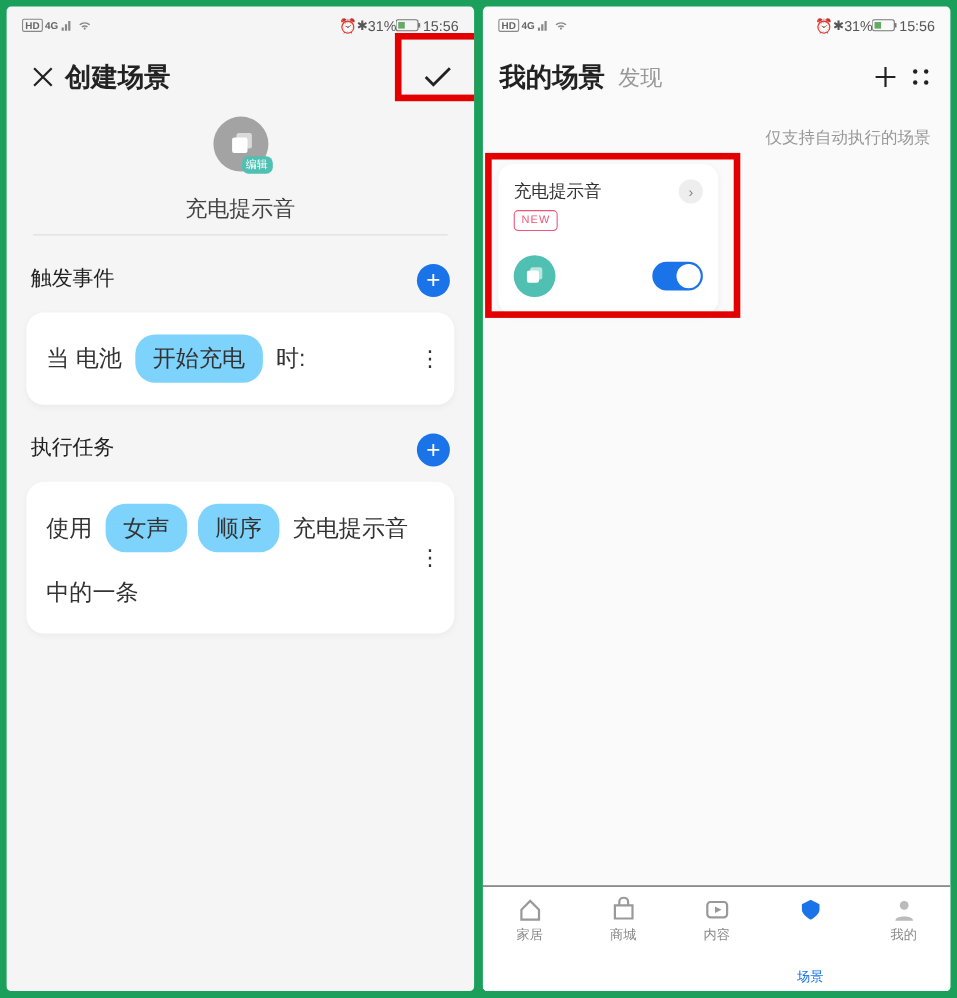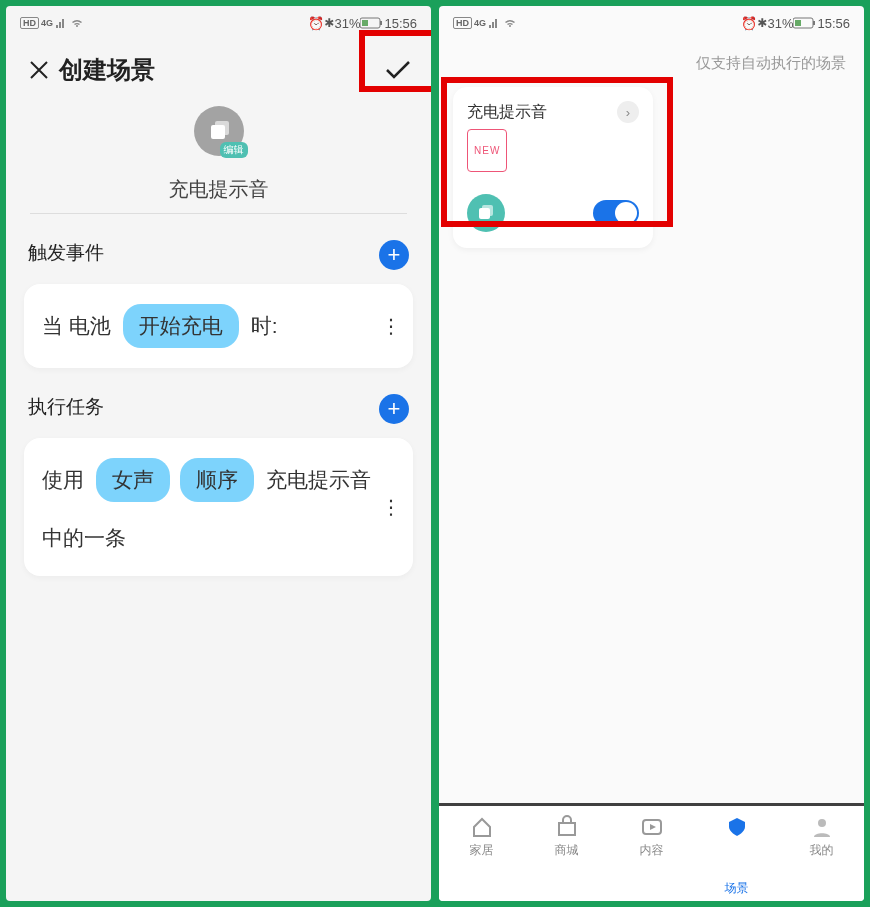--- a/index.html
+++ b/index.html
@@ -144,21 +144,21 @@
   }
   .scene-card-title { font-size:16px; color:#333; }
   .chevron {
     width:22px; height:22px; border-radius:50%;
     background:#eee; display:flex; align-items:center; justify-content:center;
     font-size:13px; color:#888;
   }
   .badge-new {
     display:inline-block; margin-top:6px;
     border:1px solid #e57; color:#e57;
-    font-size:10px; padding:15px 6px; border-radius:4px;
+    font-size:10px; padding:3px 6px; border-radius:4px;
     letter-spacing:1px;
   }
   .scene-card-bottom {
     display:flex; align-items:center; justify-content:space-between;
     margin-top: 22px;
   }
   .mini-icon {
     width:38px; height:38px; border-radius:50%; background:#4fc0b2;
     display:flex; align-items:center; justify-content:center;
   }
@@ -170,21 +170,21 @@
     content:""; position:absolute; right:2px; top:2px;
     width:22px; height:22px; border-radius:50%; background:#fff;
   }
 
   
   .bottomnav {
     position:absolute; left:0; right:0; bottom:0;
     background:#fff;
     display:flex; justify-content:space-around;
     padding: 8px 0 4px;
-    border-top:3px solid #404040;
+    border-top:1px solid #404040;
   }
   .navitem {
     display:flex; flex-direction:column; align-items:center; gap:2px;
     font-size:12px; color:#888;
     width:60px;
   }
   .navitem.active { color:#1a73e8;gap:40px; }
   .navicon { width:26px; height:26px; display:flex; align-items:center; justify-content:center; }
 </style>
 </head>
@@ -309,20 +309,38 @@
           <svg width="24" height="12">
             <rect x="0" y="1" width="20" height="10" rx="2" fill="none" stroke="#777"></rect>
             <rect x="20" y="4" width="2" height="4" fill="#777"></rect>
             <rect x="2" y="3" width="6" height="6" fill="#6a6"></rect>
           </svg>
         </span>
       <span>15:56</span>
     </div>
   </div>
 
+  <div class="header">
+    <div class="title">我的场景</div>
+    <div class="title-sub">发现</div>
+    <div class="spacer"></div>
+    <div class="iconbtn">
+      <svg width="22" height="22">
+          <path d="M11 2v18M2 11h18" stroke="#222" stroke-width="2"></path>
+        </svg>
+    </div>
+    <div class="iconbtn" style="width:24px;">
+      <svg width="18" height="18">
+          <circle cx="4" cy="4" r="2" fill="#222"></circle>
+          <circle cx="14" cy="4" r="2" fill="#222"></circle>
+          <circle cx="4" cy="14" r="2" fill="#222"></circle>
+          <circle cx="14" cy="14" r="2" fill="#222"></circle>
+        </svg>
+    </div>
+  </div>
 
   <div class="subhint">仅支持自动执行的场景</div>
 
   <div style="position:relative;">
     <div class="scene-card">
       <div class="scene-card-top">
         <div class="scene-card-title">充电提示音</div>
         <div class="chevron">›</div>
       </div>
       <span class="badge-new">NEW</span>

